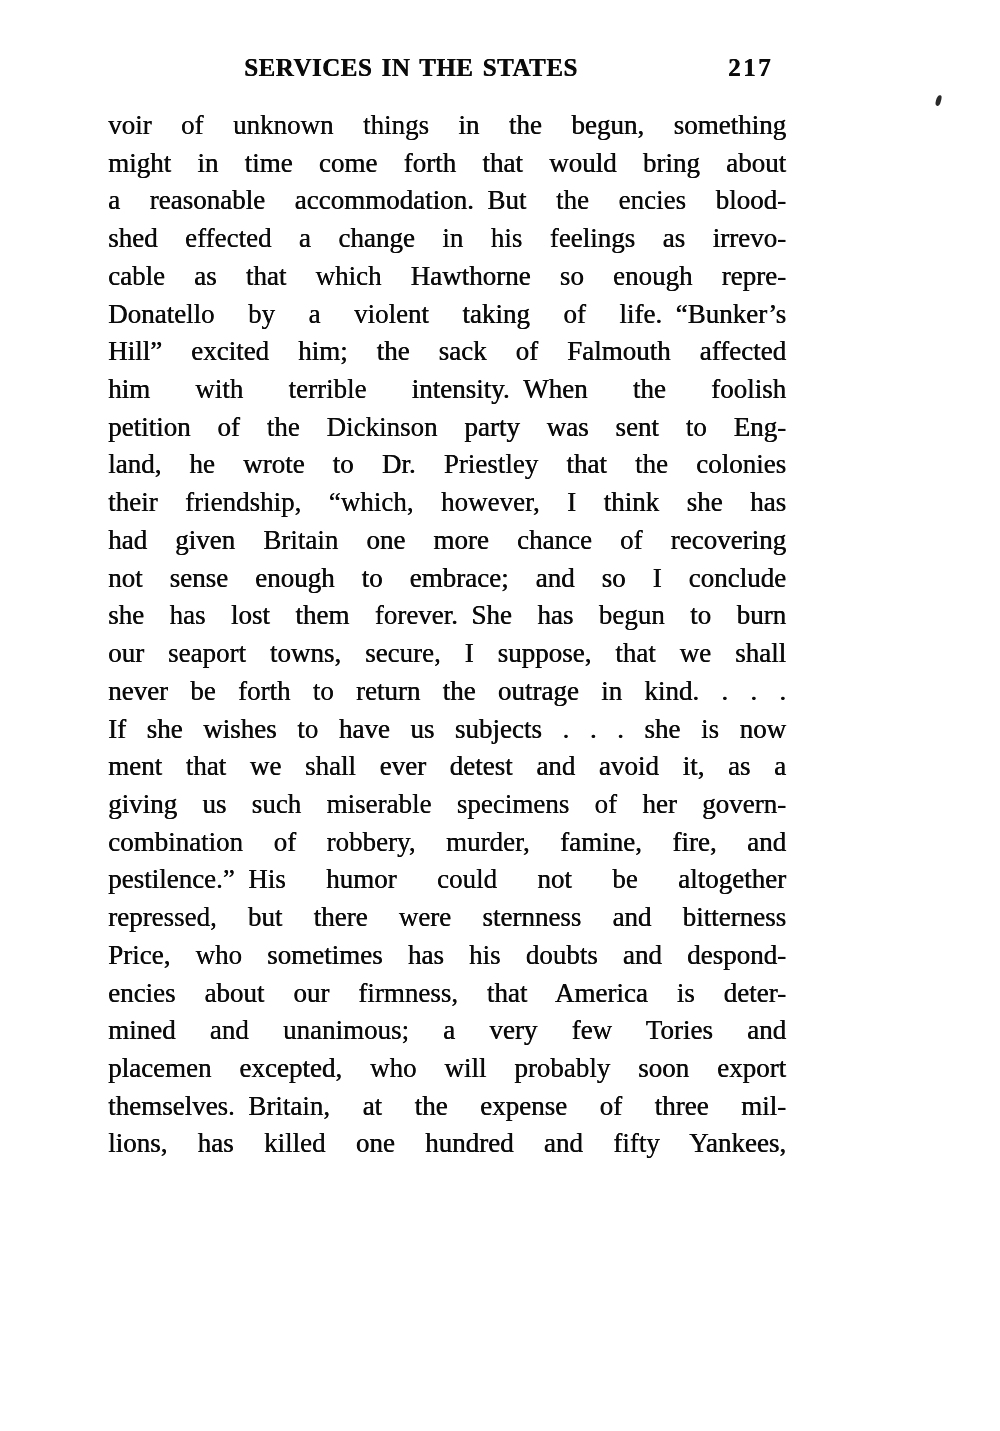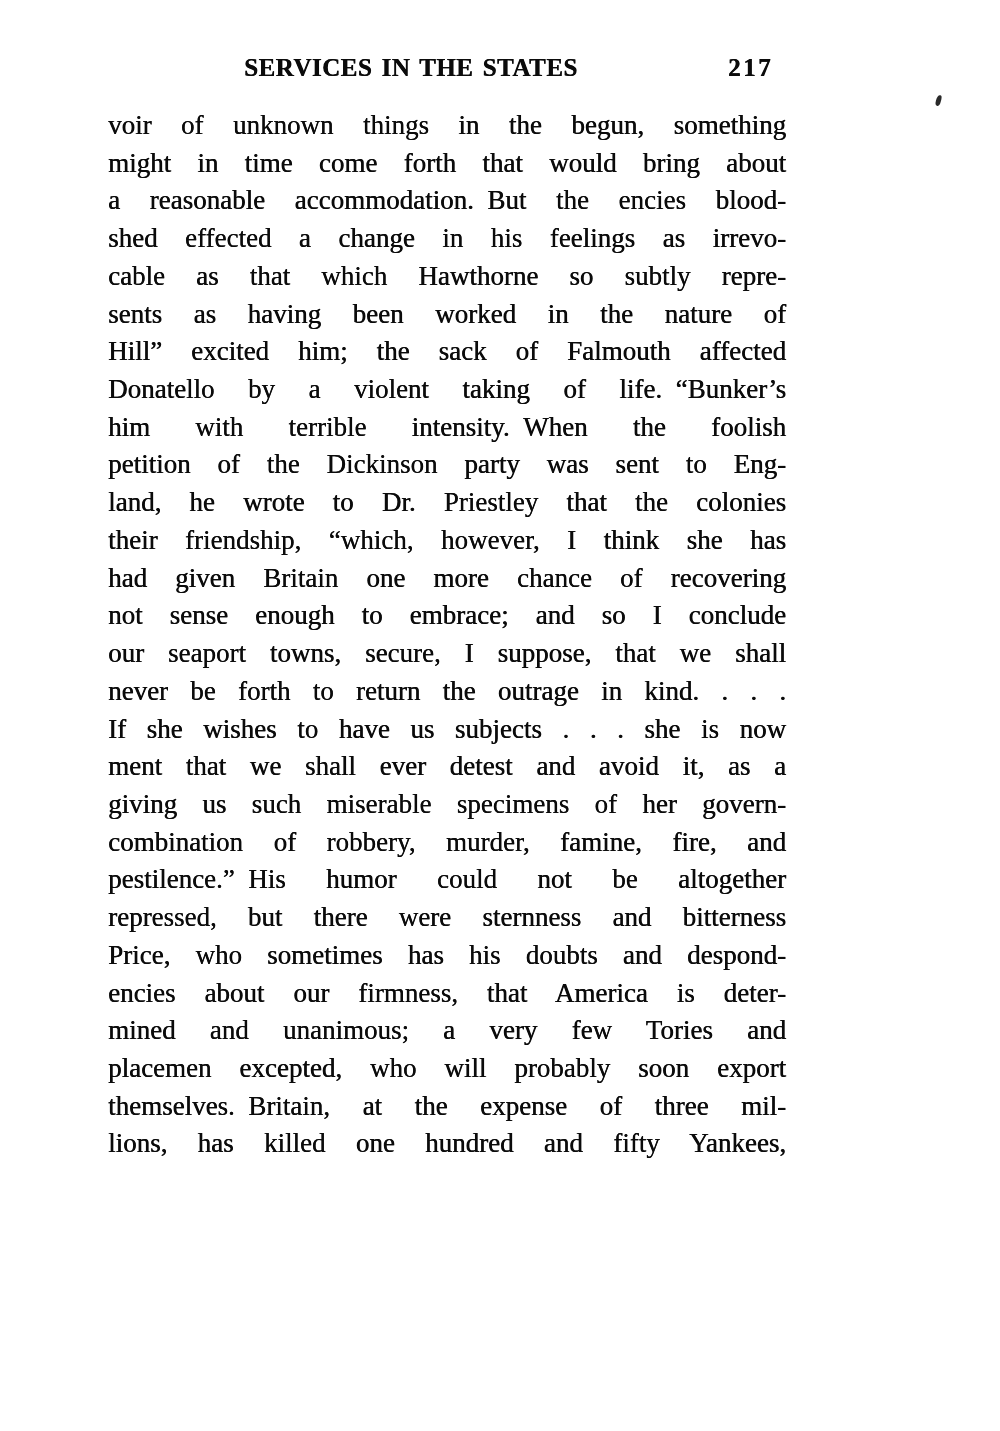--- a/index.html
+++ b/index.html
@@ -76,30 +76,30 @@
   <div class="running-head">
     <span class="head-title">SERVICES IN THE STATES</span>
     <span class="page-number">217</span>
   </div>
 
   <div class="body-text">
       <div class="line">voir of unknown things in the begun, something</div>
       <div class="line">might in time come forth that would bring about</div>
       <div class="line">a reasonable accommodation. But the encies blood-</div>
       <div class="line">shed effected a change in his feelings as irrevo-</div>
-      <div class="line">cable as that which Hawthorne so subtly repre-</div>
-      <div class="line">sents as having been worked in the nature of</div>
+      <div class="line">cable as that which Hawthorne so enough repre-</div>
+      <div class="line">Donatello by a violent taking of life. “Bunker’s</div>
       <div class="line">Hill” excited him; the sack of Falmouth affected</div>
-      <div class="line">Donatello by a violent taking of life. “Bunker’s</div>
       <div class="line">him with terrible intensity. When the foolish</div>
       <div class="line">petition of the Dickinson party was sent to Eng-</div>
       <div class="line">land, he wrote to Dr. Priestley that the colonies</div>
       <div class="line">their friendship, “which, however, I think she has</div>
       <div class="line">had given Britain one more chance of recovering</div>
       <div class="line">not sense enough to embrace; and so I conclude</div>
+      <div class="line">she has lost them forever. She has begun to burn</div>
       <div class="line">our seaport towns, secure, I suppose, that we shall</div>
       <div class="line">never be forth to return the outrage in kind. . . .</div>
       <div class="line">If she wishes to have us subjects . . . she is now</div>
       <div class="line">ment that we shall ever detest and avoid it, as a</div>
       <div class="line">giving us such miserable specimens of her govern-</div>
       <div class="line">combination of robbery, murder, famine, fire, and</div>
       <div class="line">pestilence.” His humor could not be altogether</div>
       <div class="line">repressed, but there were sternness and bitterness</div>
       <div class="line">Price, who sometimes has his doubts and despond-</div>
       <div class="line">encies about our firmness, that America is deter-</div>

